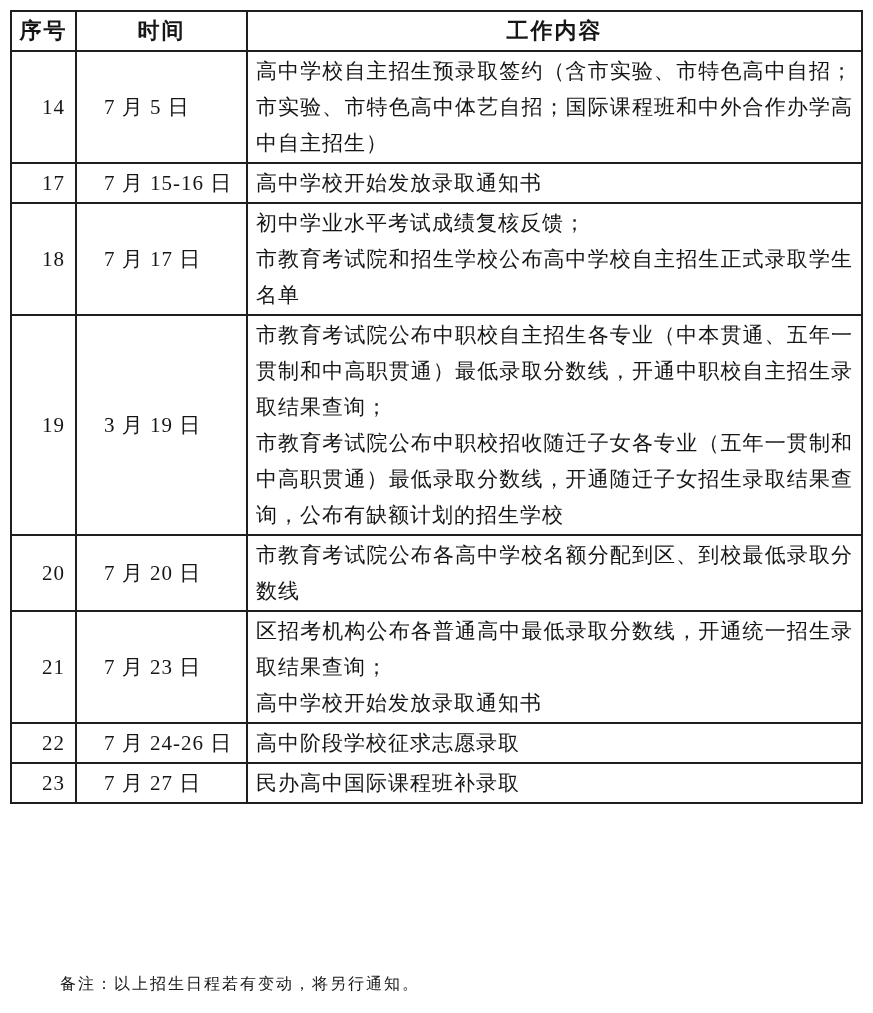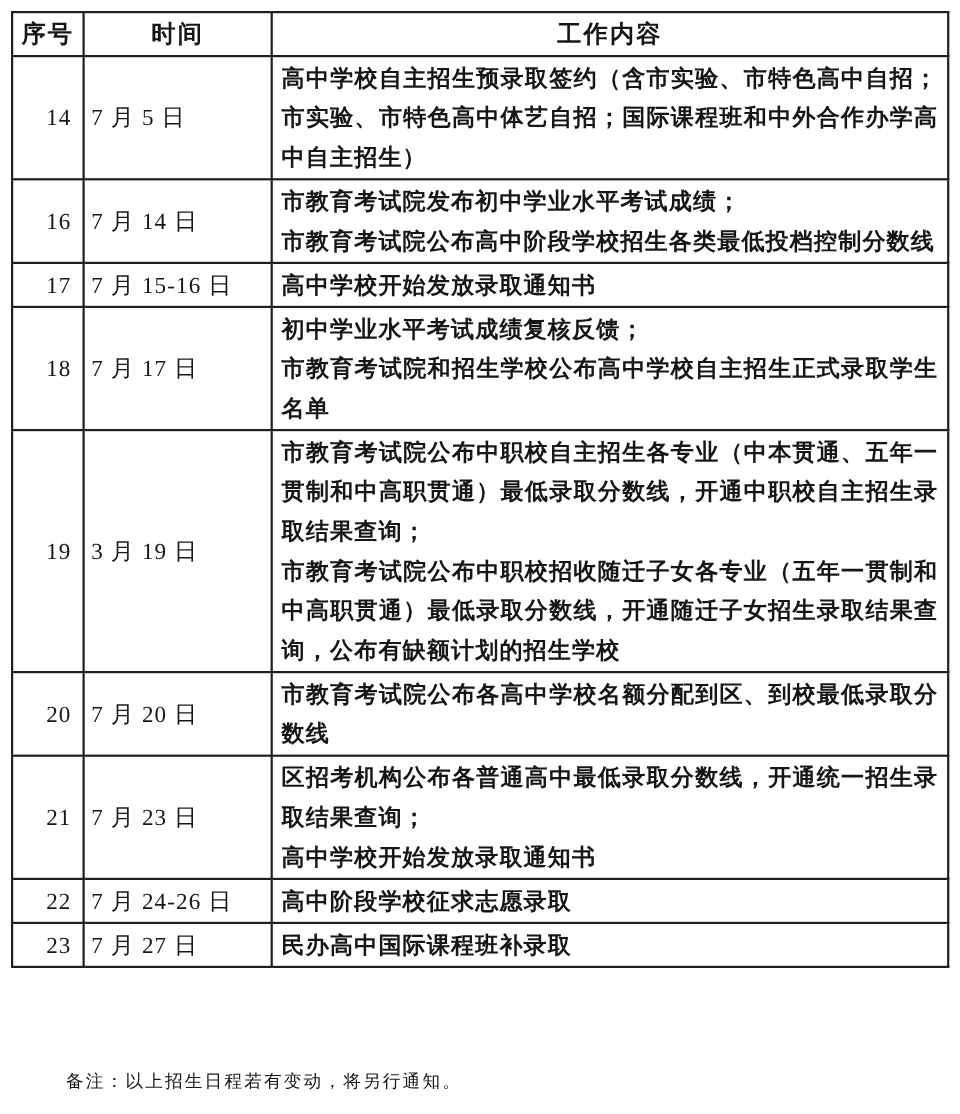--- a/index.html
+++ b/index.html
@@ -44,33 +44,32 @@
     line-height: 38px;
   }
   td.seq {
     text-align: center;
     font-size: 21px;
     letter-spacing: 1px;
     line-height: 36px;
     padding-left: 20px;
   }
   td.time {
-    padding-left: 6px;
+    padding-left: 27px;
     font-size: 21px;
     letter-spacing: 1px;
     line-height: 36px;
     white-space: nowrap;
   }
   td.content {
     padding: 1px 8px;
     font-size: 21px;
     letter-spacing: 1px;
     line-height: 36px;
     text-align: left;
-    font-weight: bold;
   }
   td.content .para {
     text-align: justify;
     text-justify: inter-ideograph;
   }
   .note {
     position: absolute;
     left: 60px;
     top: 968px;
     font-size: 16px;
@@ -96,28 +95,20 @@
         <th>时间</th>
         <th>工作内容</th>
       </tr>
     </thead>
     <tbody>
       <tr>
         <td class="seq">14</td>
         <td class="time">7 月 5 日</td>
         <td class="content">
           <div class="para">高中学校自主招生预录取签约（含市实验、市特色高中自招；市实验、市特色高中体艺自招；国际课程班和中外合作办学高中自主招生）</div>
-        </td>
-      </tr>
-      <tr>
-        <td class="seq">16</td>
-        <td class="time">7 月 14 日</td>
-        <td class="content">
-          <div class="para">市教育考试院发布初中学业水平考试成绩；</div>
-          <div class="para">市教育考试院公布高中阶段学校招生各类最低投档控制分数线</div>
         </td>
       </tr>
       <tr>
         <td class="seq">17</td>
         <td class="time">7 月 15-16 日</td>
         <td class="content">
           <div class="para">高中学校开始发放录取通知书</div>
         </td>
       </tr>
       <tr>

